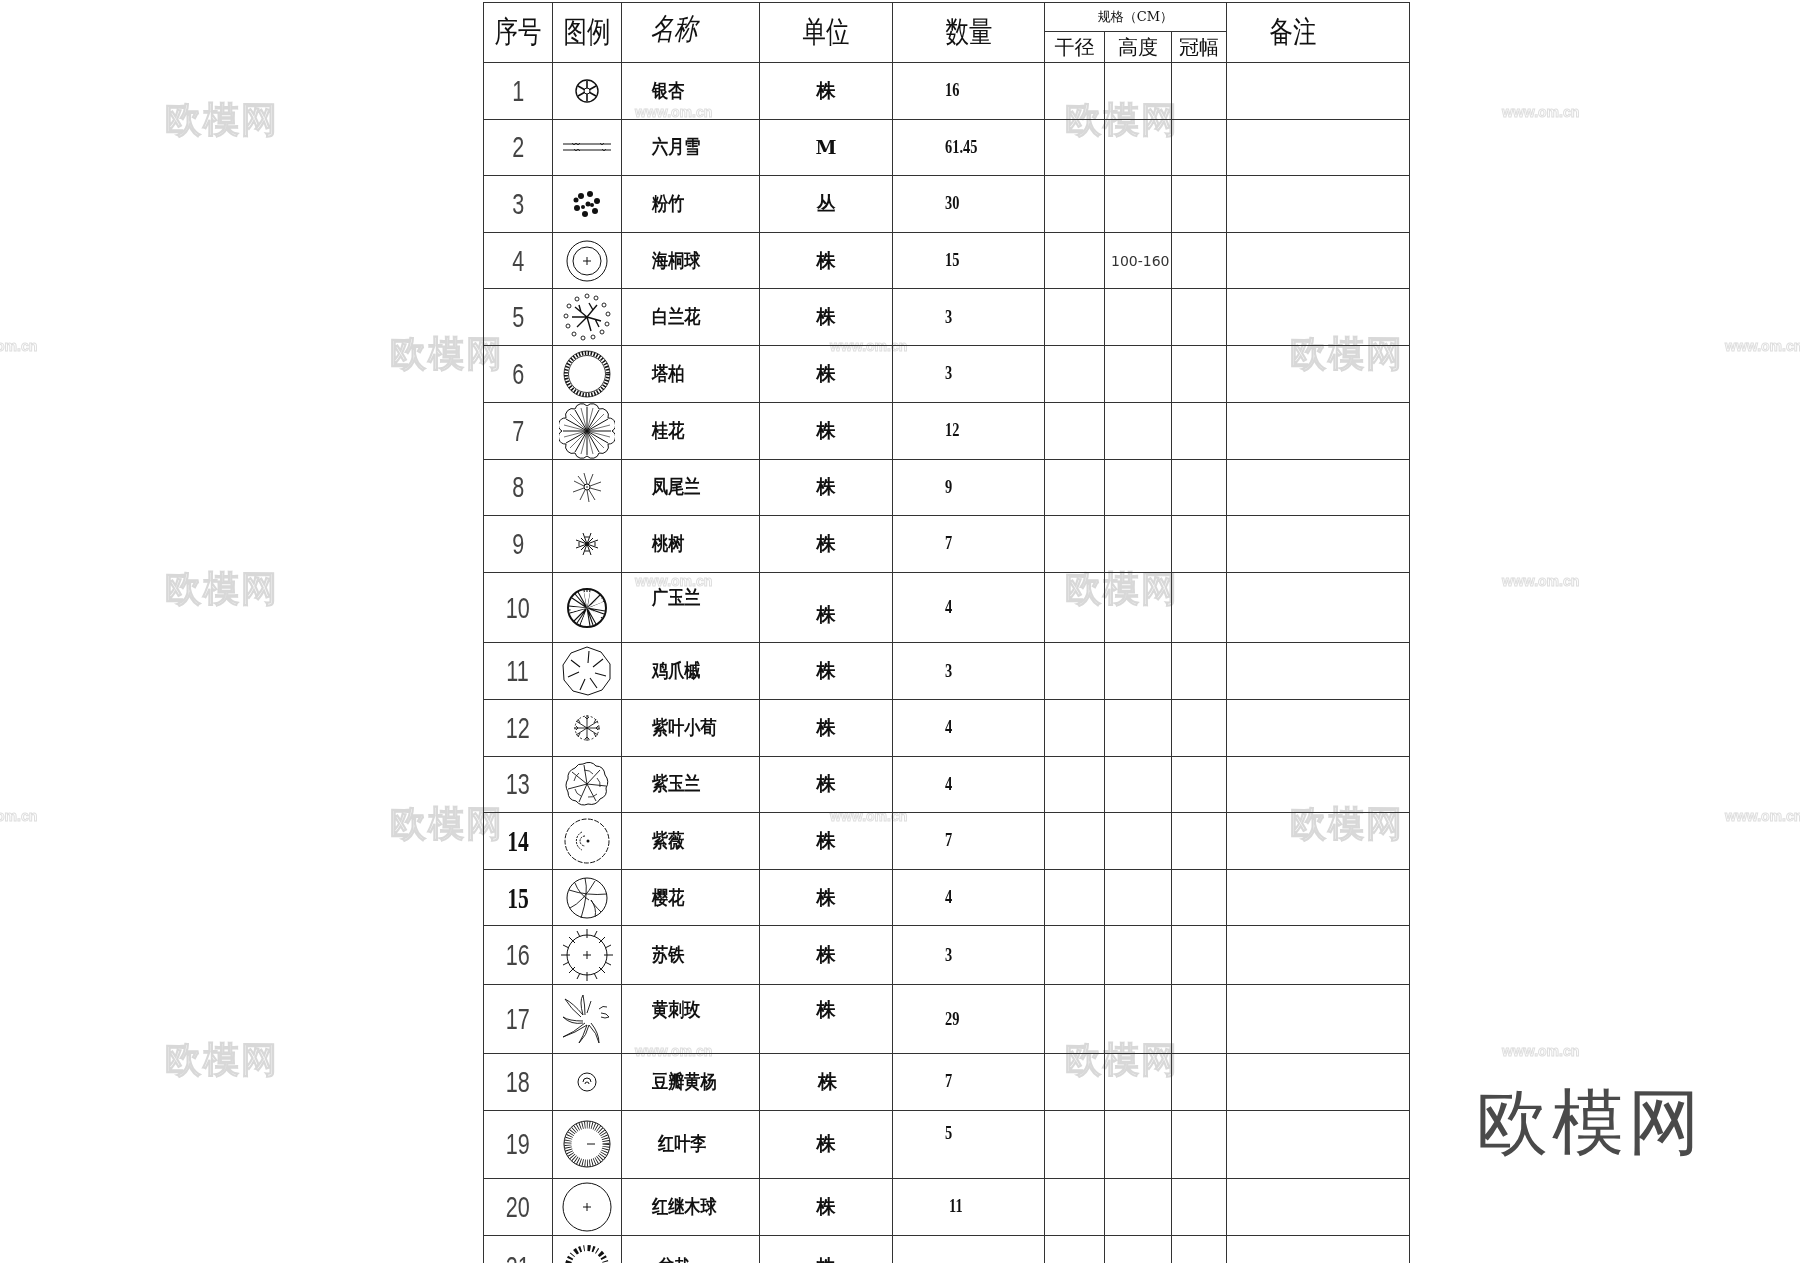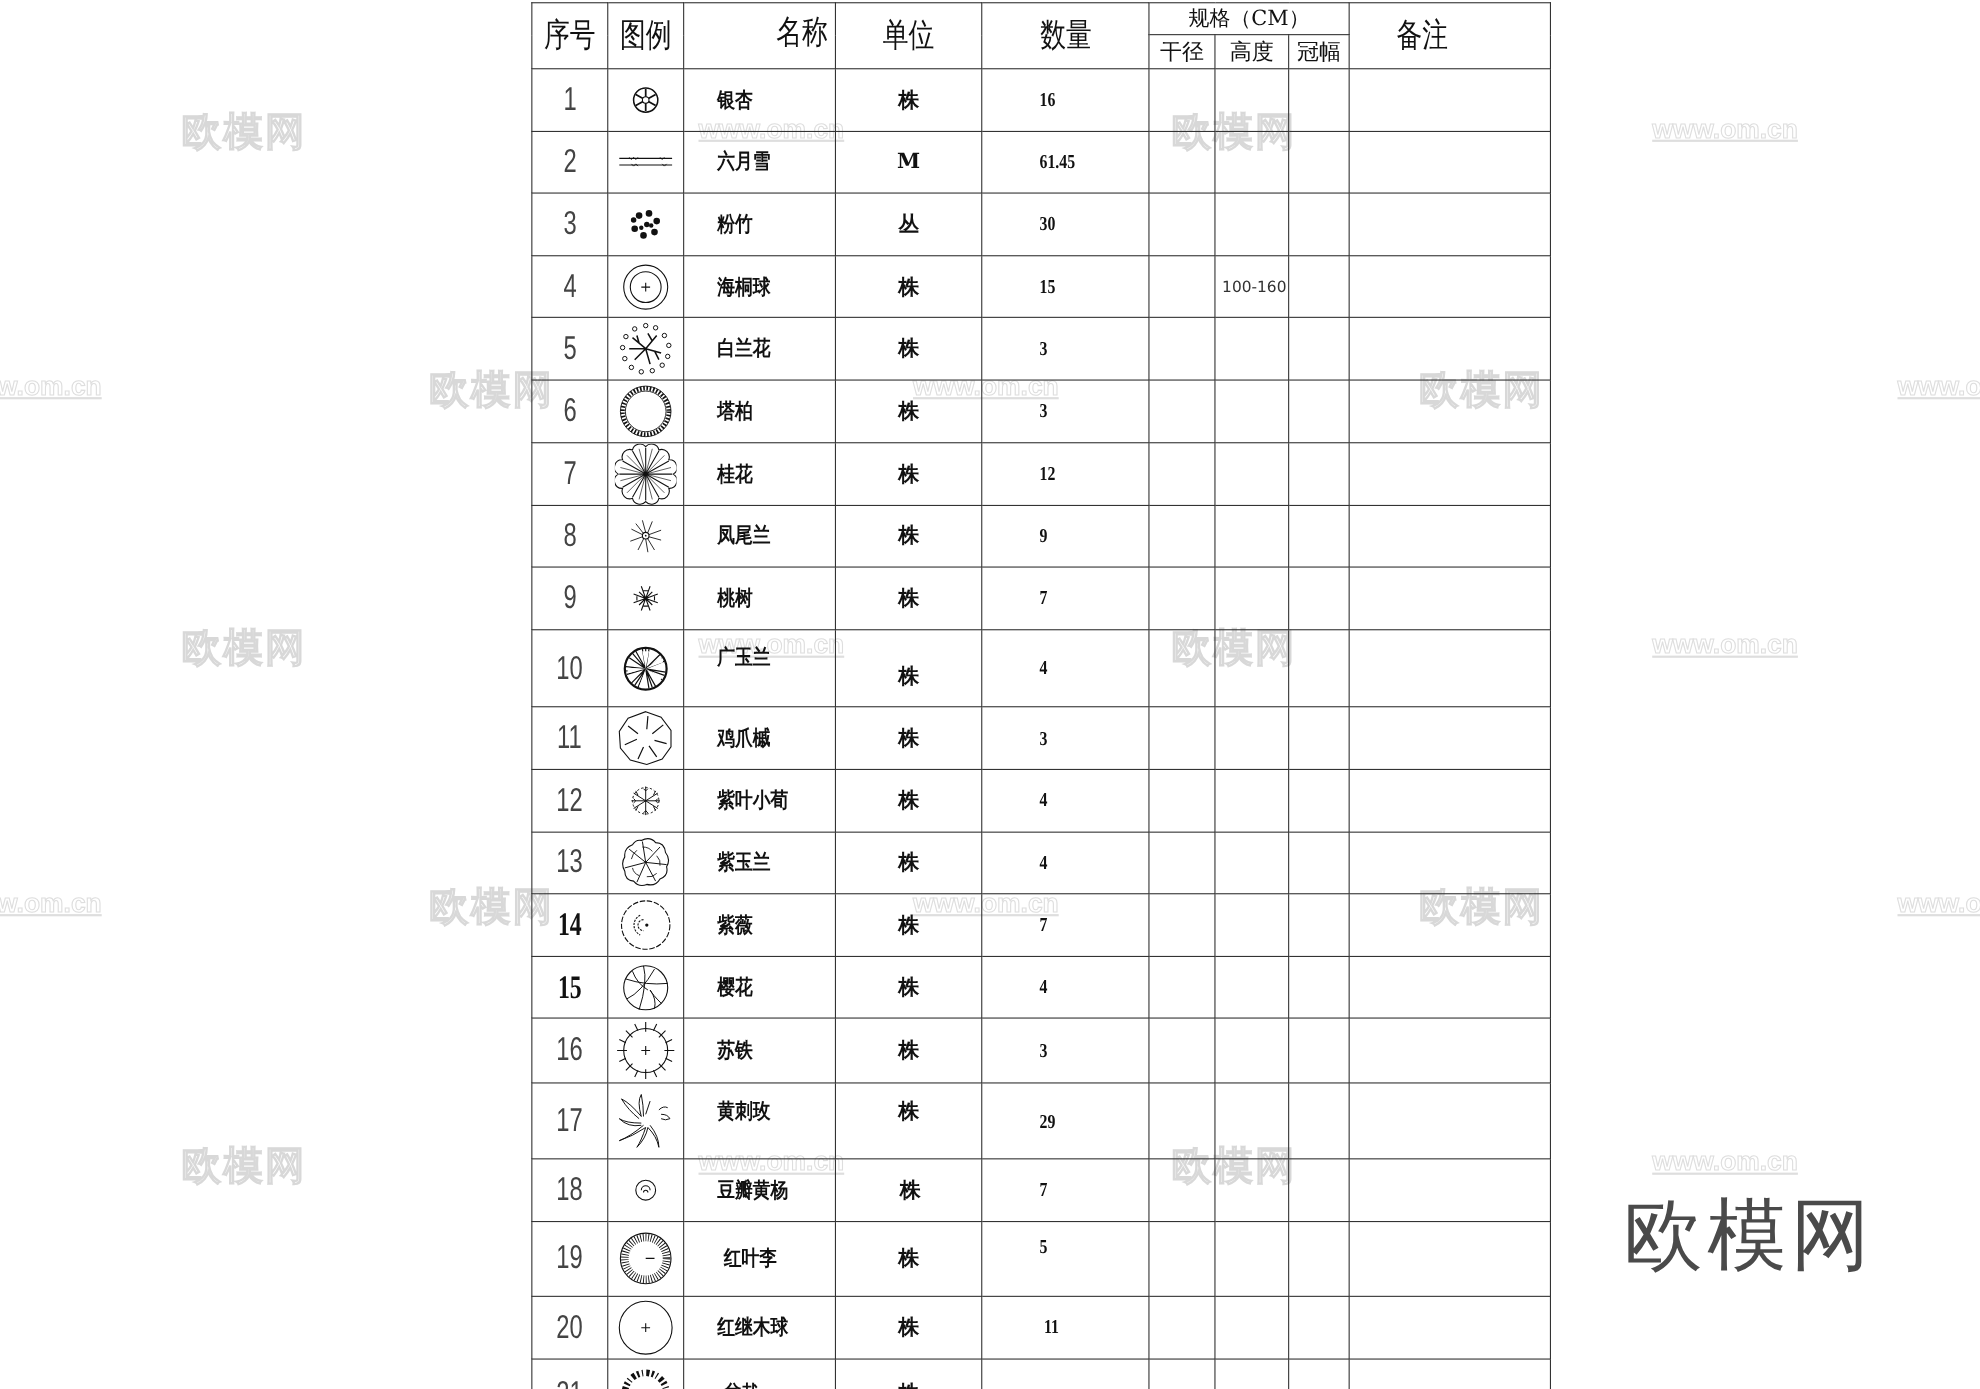--- a/index.html
+++ b/index.html
@@ -2,30 +2,30 @@
 <html><head>
 <meta charset="utf-8">
 <style>
   html, body { margin:0; padding:0; }
   body {
     width:1800px; height:1263px; background:#ffffff; position:relative; overflow:hidden;
     font-family:"DejaVu Sans", sans-serif; color:#111;
   }
   .wm { position:absolute; color:#e6e6e6; font-weight:bold; pointer-events:none; white-space:nowrap; }
   .wm.cn { font-size:36px; letter-spacing:2px; color:#e3e3e3; -webkit-text-stroke:1px #d8d8d8; color:transparent; }
-  .wm.url { font-size:24px; -webkit-text-stroke:1px #dedede; color:transparent; font-family:"Liberation Sans", sans-serif;text-decoration:underline; }
+  .wm.url { font-size:14px; -webkit-text-stroke:1px #dedede; color:transparent; font-family:"Liberation Sans", sans-serif; }
   .brand { position:absolute; left:1476px; top:1075px; font-size:72px; color:#4a4a4a; font-family:"DejaVu Sans", sans-serif; letter-spacing:4px; }
 
   .sheet { position:absolute; left:436px; top:2px; width:926px; height:1251px;padding-left:47px; }
   table { border-collapse:collapse; table-layout:fixed; width:926px; }
   td, th { border:1.3px solid #333; padding:0; font-weight:normal; text-align:center; vertical-align:middle; overflow:hidden; }
   th { font-family:"DejaVu Serif", serif; }
   .hd { font-size:30px; }
   .hd span { display:inline-block; transform:scaleX(0.78); }
-  .spec-title { font-size:19px; height:28px; border-bottom:1.3px solid #333; }
+  .spec-title { font-size:13px; height:28px; border-bottom:1.3px solid #333; }
   .spec-sub { font-size:20px; height:30px; }
   tr.row td { height:55.6px; }
   .seq { font-family:"Liberation Sans", sans-serif; font-size:30px; color:#444; font-weight:300; }
   .seq span { display:inline-block; transform:scaleX(0.72); }
   .seq.bold { color:#111; font-family:"Liberation Serif", serif; font-weight:bold; }
   .name { text-align:left; padding-left:30px !important; font-size:19px; font-weight:bold; font-family:"DejaVu Serif", serif; }
   .name span { display:inline-block; transform:scaleX(0.85); transform-origin:left center; }
   .unit { font-size:19px; font-weight:bold; font-family:"DejaVu Serif", serif; }
   .qty { text-align:left; padding-left:52px !important; font-size:18px; font-weight:bold; font-family:"Liberation Serif", serif; }
   .qty span { display:inline-block; transform:scaleX(0.8); transform-origin:left center; }
@@ -70,21 +70,21 @@
       <col style="width:152px">
         <col style="width:60px">
         <col style="width:67px">
         <col style="width:55px">
         <col style="width:183px">
     </colgroup>
     <thead>
       <tr>
         <th rowspan="2" class="hd"><span>序号</span></th>
         <th rowspan="2" class="hd"><span>图例</span></th>
-        <th rowspan="2" class="hd" style="text-align:right;padding-left:22px;vertical-align:top;padding-top:6px;"><span>名称</span></th>
+        <th rowspan="2" class="hd" style="text-align:left;padding-left:22px;vertical-align:top;padding-top:6px;font-style:italic;"><span>名称</span></th>
         <th rowspan="2" class="hd"><span>单位</span></th>
         <th rowspan="2" class="hd"><span>数量</span></th>
         <th colspan="3" class="spec-title">规格（CM）</th>
         <th rowspan="2" class="hd" style="text-align:left;padding-left:36px;"><span>备注</span></th>
       </tr>
       <tr>
         <th class="spec-sub">干径</th>
         <th class="spec-sub">高度</th>
         <th class="spec-sub">冠幅</th>
       </tr>

